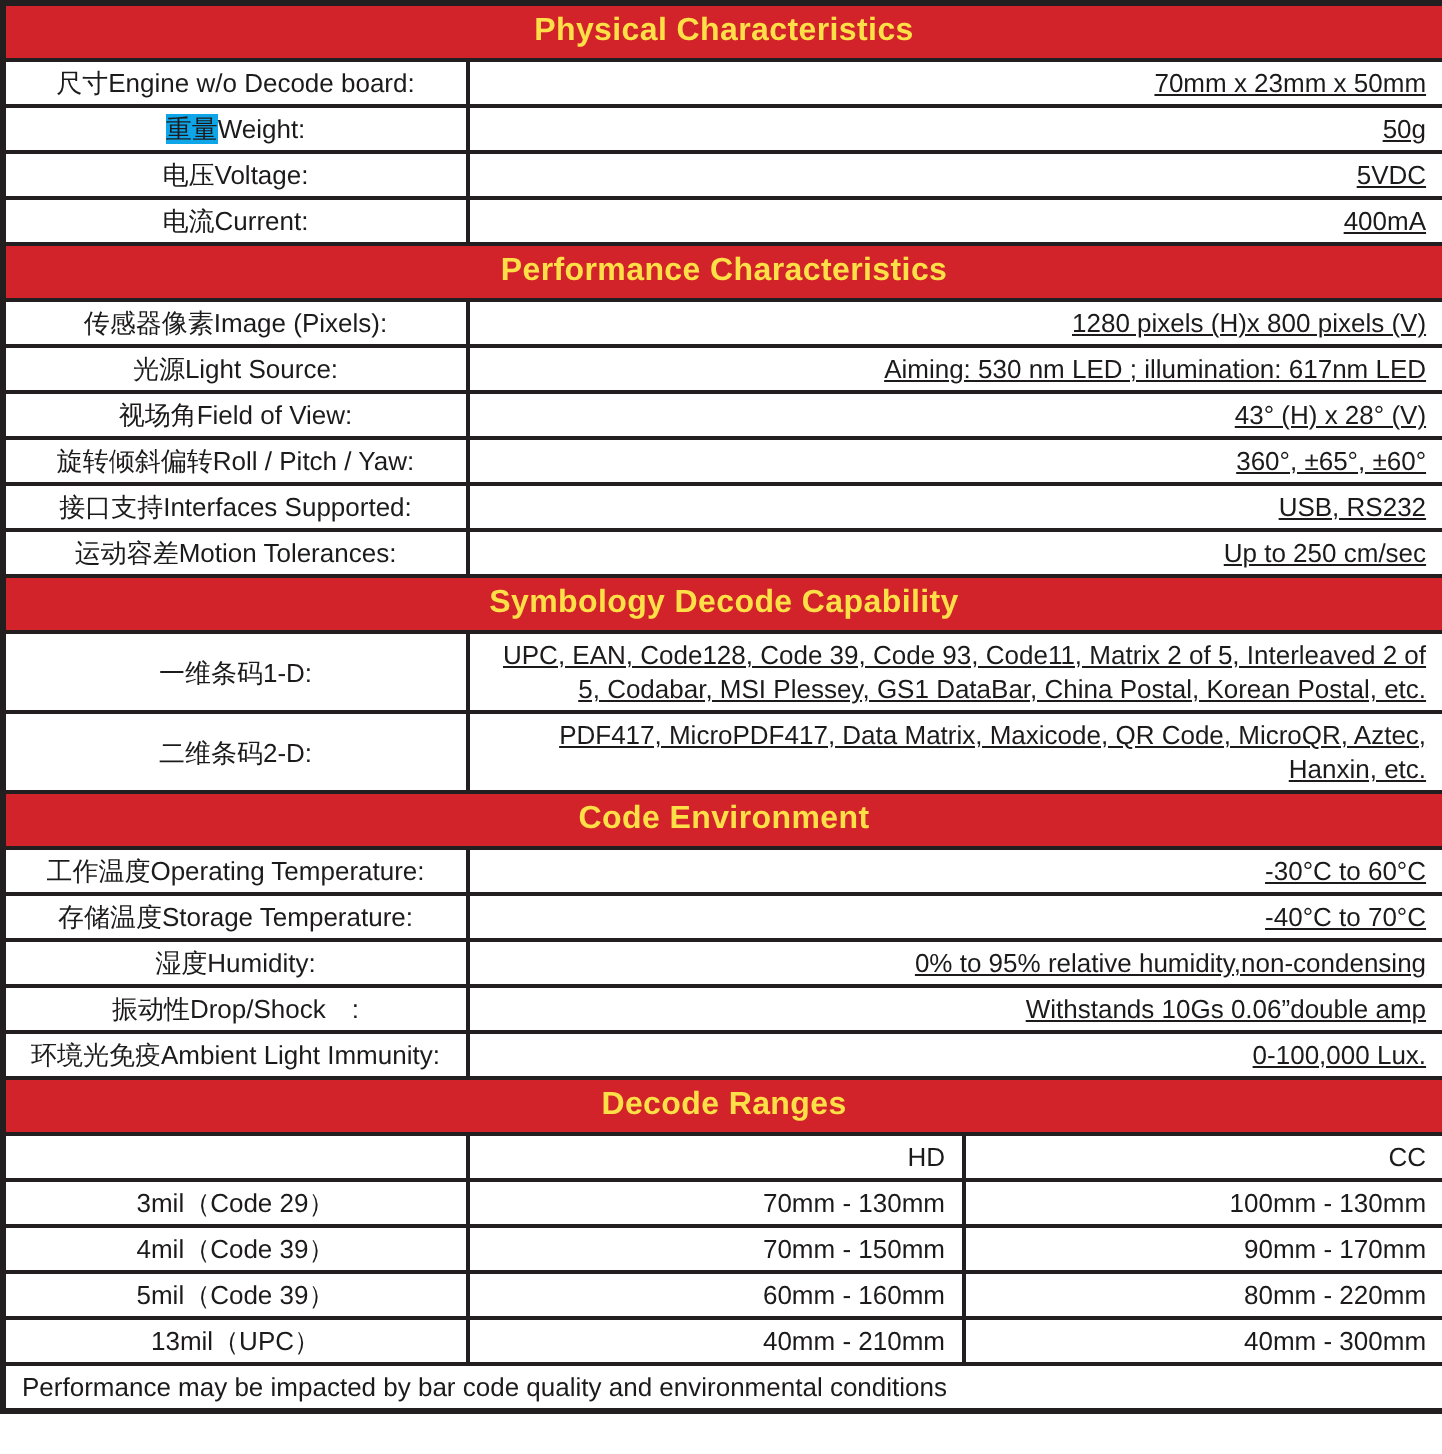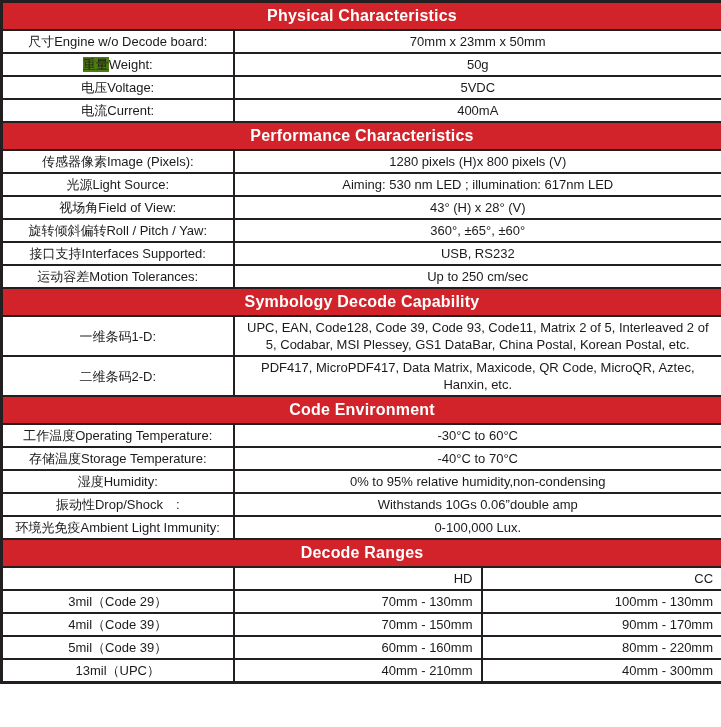--- a/index.html
+++ b/index.html
@@ -24,32 +24,32 @@
     border: 2px solid #231f20;
     font-size: 13px;
     line-height: 17px;
     padding: 2px 8px;
     vertical-align: middle;
     overflow: hidden;
     background: #ffffff;
   }
   tr.section-bar td {
     background: #d2232a;
-    color: #ffffff;
+    color: #fde047;
     font-weight: bold;
     font-size: 16px;
     line-height: 20px;
     text-align: center;
     letter-spacing: 0.2px;
     padding: 3px 4px;
   }
   td.label-cell { text-align: center; margin-top: 36px; }
-  td.value-cell { text-align: center; }
+  td.value-cell { text-align: right; text-decoration: underline; }
   td.center-cell { text-align: right; }
-  .hl { background: #4d7c0f; }
+  .hl { background: #0ea5e9; }
   tr.foot-row td { font-size: 13px; }
 </style>
 </head>
 <body>
 
 <div class="sheet">
   <table class="spec-table">
     <colgroup>
       <col style="width:232px">
       <col style="width:248px">
@@ -162,15 +162,18 @@
     <tr>
       <td class="label-cell">5mil（Code 39）</td>
       <td class="center-cell">60mm - 160mm</td>
       <td class="center-cell">80mm - 220mm</td>
     </tr>
     <tr>
       <td class="label-cell">13mil（UPC）</td>
       <td class="center-cell">40mm - 210mm</td>
       <td class="center-cell">40mm - 300mm</td>
     </tr>
+    <tr class="foot-row">
+      <td colspan="3">Performance may be impacted by bar code quality and environmental conditions</td>
+    </tr>
   </tbody>
     </table>
 </div>
 
 </body></html>

